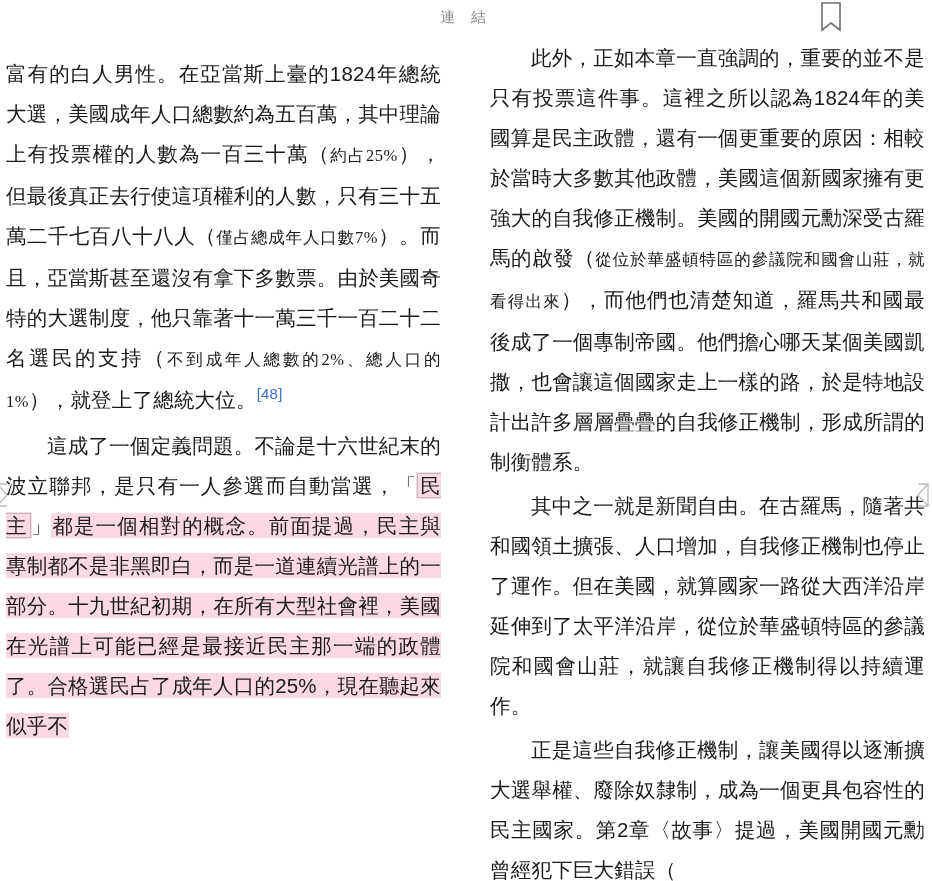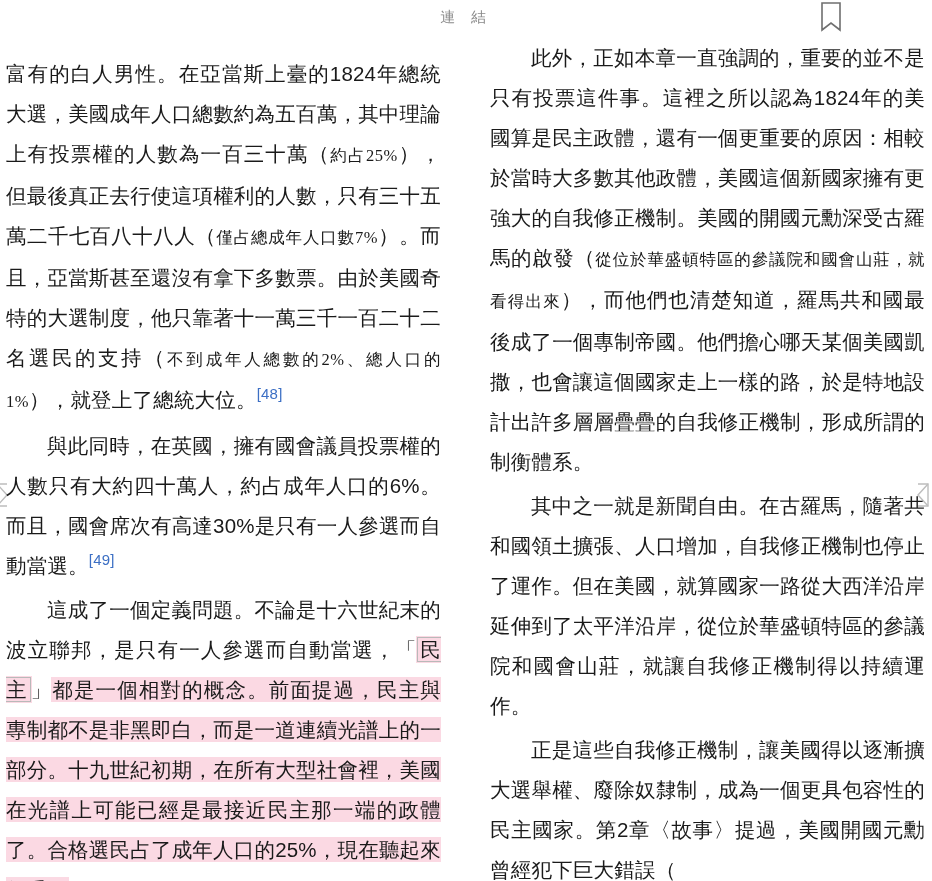--- a/index.html
+++ b/index.html
@@ -139,23 +139,20 @@
       <path d="M12 1 L2 12 L12 23" fill="none" stroke="#bdbdbd" stroke-width="1.4"></path>
     </svg>
   </div>
 
   <div class="col col-left">
 
     <p>
       <span>富有的白人男性。在亞當斯上臺的1824年總統大選，美國成年人口總數約為五百萬，其中理論上有投票權的人數為一百三十萬（</span><span class="small">約占25%</span><span>），但最後真正去行使這項權利的人數，只有三十五萬二千七百八十八人（</span><span class="small">僅占總成年人口數7%</span><span>）。而且，亞當斯甚至還沒有拿下多數票。由於美國奇特的大選制度，他只靠著十一萬三千一百二十二名選民的支持（</span><span class="small">不到成年人總數的2%、總人口的1%</span><span>），就登上了總統大位。</span><a class="fn">[48]</a>
     </p>
 
-    <p class="indent">
-      <span>與此同時，在英國，擁有國會議員投票權的人數只有大約四十萬人，約占成年人口的6%。而且，國會席次有高達30%是只有一人參選而自動當選。</span><a class="fn">[49]</a>
-    </p>
 
 
     <p class="indent">
       <span>這成了一個定義問題。不論是十六世紀末的波立聯邦，是只有一人參選而自動當選，「</span><span class="qbox hl">民主</span><span>」</span><span class="hl">都是一個相對的概念。前面提過，民主與專制都不是非黑即白，而是一道連續光譜上的一部分。十九世紀初期，在所有大型社會裡，美國在光譜上可能已經是最接近民主那一端的政體了。合格選民占了成年人口的25%，現在聽起來似乎不</span>
     </p>
 
   </div>
 
   <div class="col col-right">
 

